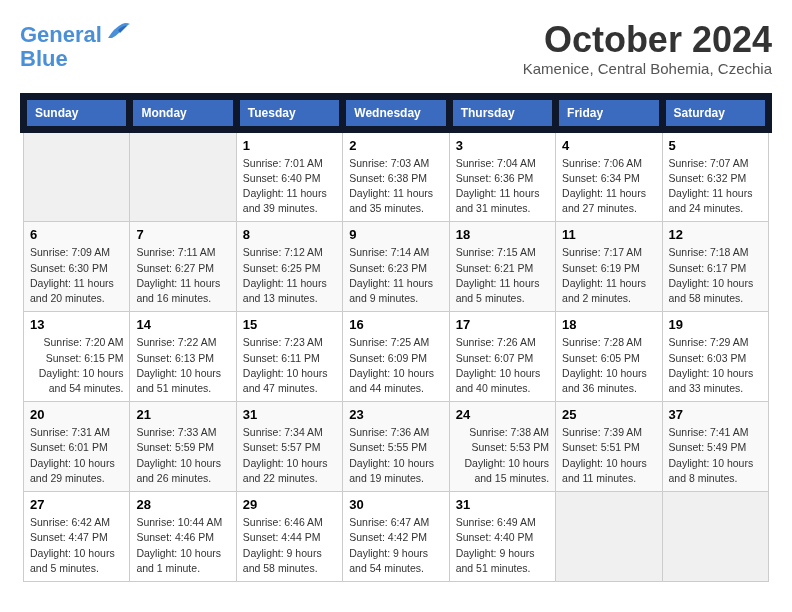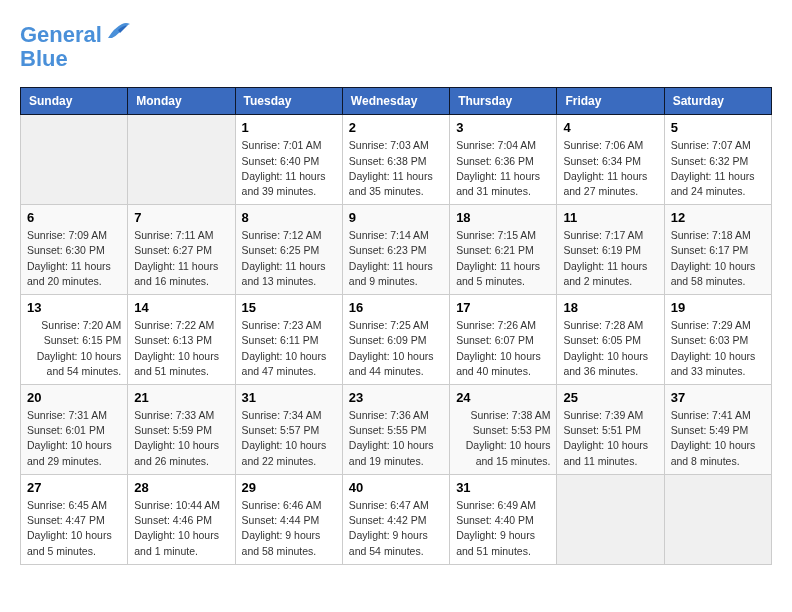--- a/index.html
+++ b/index.html
@@ -52,21 +52,21 @@
       border-collapse: collapse;
       font-size: 11px;
     }
     .calendar th {
       background: #3a6bbf;
       color: #fff;
       text-align: left;
       padding: 6px 8px;
       font-size: 12px;
       font-weight: bold;
-      border: 1px solid #0f172a;
+      border: 7px solid #0f172a;
     }
     .calendar td {
       border: 1px solid #ccc;
       vertical-align: top;
       padding: 5px 6px;
       width: calc(100%/7);
       min-height: 80px;
       background: #fff;
     }
     .calendar tr:nth-child(even) td {
@@ -95,20 +95,24 @@
     <div>
       <div class="logo-text">
         <span>General</span><svg class="logo-bird" viewBox="0 0 28 22" fill="none" xmlns="http://www.w3.org/2000/svg">
           <path d="M4 18 Q10 8 18 4 Q22 2 26 4 Q20 6 16 12 Q12 16 8 18 Z" fill="#4a90d9"></path>
           <path d="M14 10 Q18 6 24 5 Q20 9 16 13 Z" fill="#2a6abf"></path>
         </svg>
       </div>
       <div class="logo-text" style="color:#4a90d9; font-size:22px;">Blue</div>
     </div>
   </div>
+  <div class="title-block">
+    <div class="month-title">October 2024</div>
+    <div class="location">Kamenice, Central Bohemia, Czechia</div>
+  </div>
 </div>
 
 <table class="calendar">
   <thead>
     <tr>
     <th>Sunday</th>
         <th>Monday</th>
         <th>Tuesday</th>
         <th>Wednesday</th>
         <th>Thursday</th>
@@ -279,38 +283,38 @@
         <td>
           <span class="day-num">37</span>
           <div class="day-info" style="white-space: pre-line;">Sunrise: 7:41 AM
 Sunset: 5:49 PM
 Daylight: 10 hours and 8 minutes.</div>
         </td>
       </tr>
       <tr>
         <td>
           <span class="day-num">27</span>
-          <div class="day-info" style="white-space: pre-line;">Sunrise: 6:45 AM
+          <div class="day-info" style="white-space: pre-line;">Sunrise: 6:42 AM
 Sunset: 4:47 PM
 Daylight: 10 hours and 5 minutes.</div>
         </td>
         <td>
           <span class="day-num">28</span>
           <div class="day-info" style="white-space: pre-line;">Sunrise: 10:44 AM
 Sunset: 4:46 PM
 Daylight: 10 hours and 1 minute.</div>
         </td>
         <td>
           <span class="day-num">29</span>
           <div class="day-info" style="white-space: pre-line;">Sunrise: 6:46 AM
 Sunset: 4:44 PM
 Daylight: 9 hours and 58 minutes.</div>
         </td>
         <td>
-          <span class="day-num">40</span>
+          <span class="day-num">30</span>
           <div class="day-info" style="white-space: pre-line;">Sunrise: 6:47 AM
 Sunset: 4:42 PM
 Daylight: 9 hours and 54 minutes.</div>
         </td>
         <td>
           <span class="day-num">31</span>
           <div class="day-info" style="white-space: pre-line;">Sunrise: 6:49 AM
 Sunset: 4:40 PM
 Daylight: 9 hours and 51 minutes.</div>
         </td>

